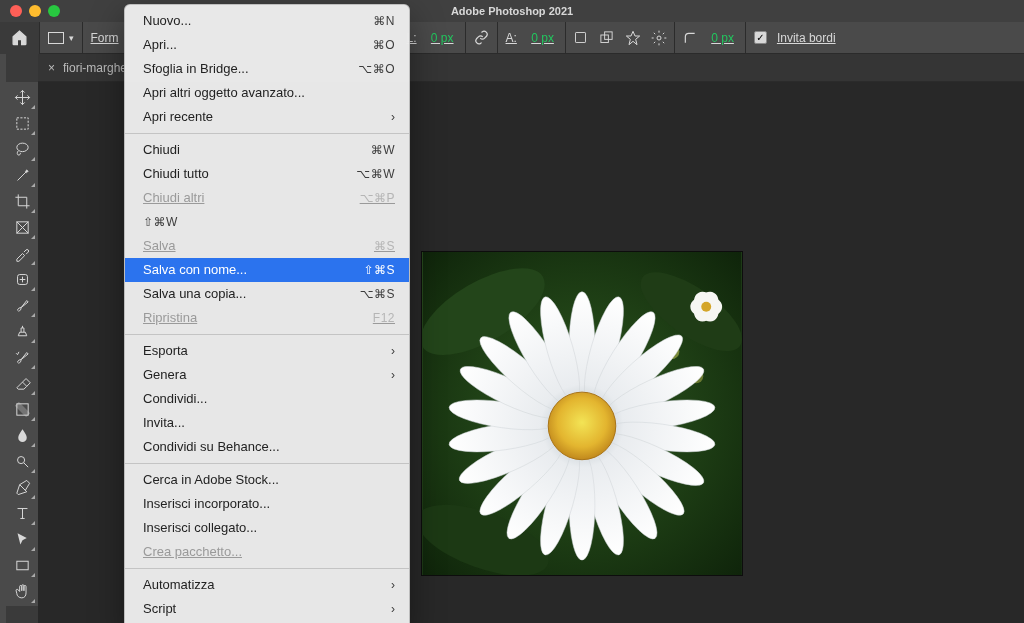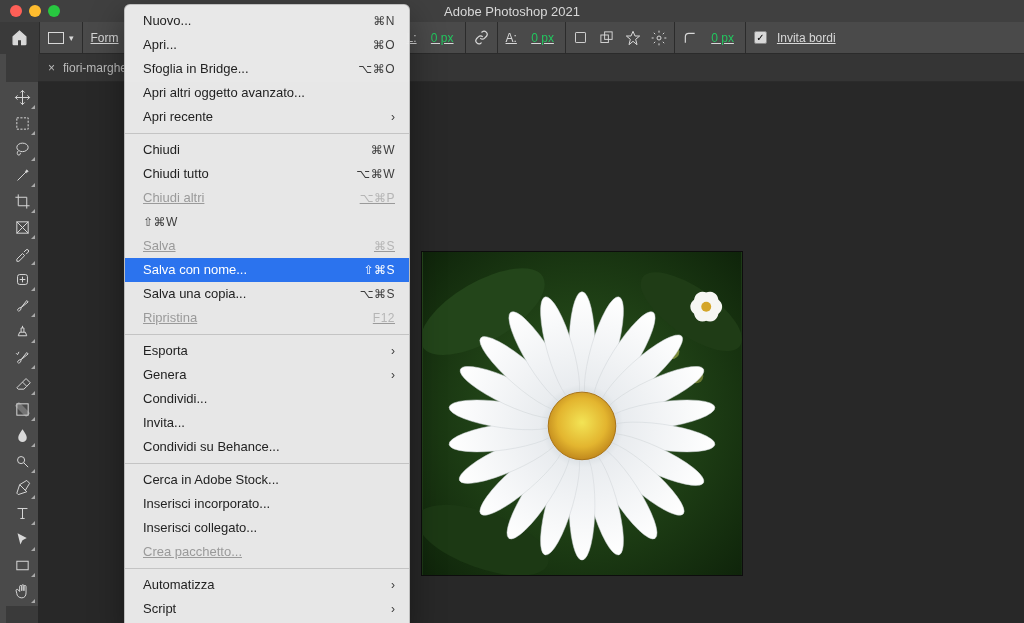--- a/index.html
+++ b/index.html
@@ -5,21 +5,21 @@
 * { box-sizing: border-box; margin: 0; padding: 0; font-family: -apple-system, "Helvetica Neue", Arial, sans-serif; }
 html, body { width: 1024px; height: 623px; overflow: hidden; background: #3a3a3a; user-select: none; }
 
 
 .titlebar { position: absolute; top: 0; left: 0; right: 0; height: 22px; background: #404040; display: flex; align-items: center; }
 .traffic { display: flex; gap: 7px; margin-left: 10px; }
 .traffic span { width: 12px; height: 12px; border-radius: 50%; display: inline-block; }
 .tl-close { background: #ff5f57; }
 .tl-min { background: #febc2e; }
 .tl-max { background: #28c840; }
-.title-text { position: absolute; left: 50%; transform: translateX(-50%); color: #d8d8d8; font-size: 13px; font-weight: 400; }
+.title-text { position: absolute; left: 50%; transform: translateX(-50%); color: #d8d8d8; font-size: 11px; font-weight: 700; }
 
 
 .optionsbar { position: absolute; top: 22px; left: 0; right: 0; height: 32px; background: #4a4a4a; display: flex; align-items: center; color: #d8d8d8; font-size: 12px; border-bottom: 1px solid #2b2b2b; }
 .home-btn { width: 40px; height: 32px; display: flex; align-items: center; justify-content: center; background: #3a3a3a; border-right: 1px solid #2b2b2b; }
 .opt-chunk { display: flex; align-items: center; height: 100%; padding: 0 8px; border-right: 1px solid #2b2b2b; }
 .opt-chunk.label { gap: 4px; text-decoration: underline; }
 .opt-val { color: #22c55e; min-width: 36px; text-align: right; padding-right: 3px; }
 .opt-iconbtn { width: 24px; height: 24px; display: flex; align-items: center; justify-content: center; margin: 0 1px; }
 .checkbox { width: 13px; height: 13px; background: #d8d8d8; border: 1px solid #888; border-radius: 2px; margin-right: 6px; display: inline-flex; align-items: center; justify-content: center; color: #000; font-size: 10px; }
 .rect-icon { width: 16px; height: 12px; border: 1.3px solid #d8d8d8; }

